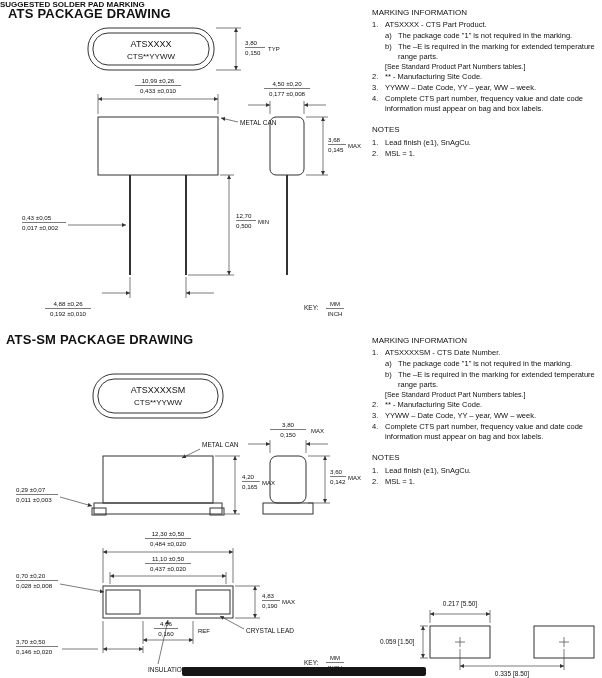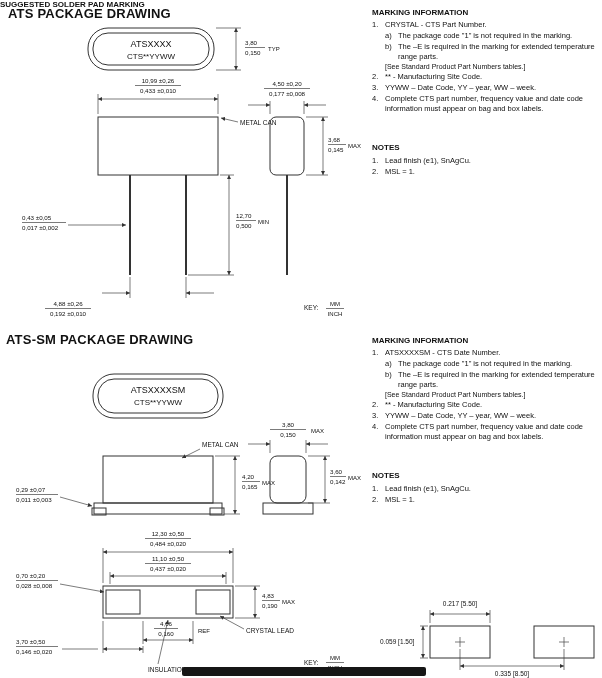--- a/index.html
+++ b/index.html
@@ -7,27 +7,27 @@
     width:602px;height:678px;position:relative;overflow:hidden;
     background:#ffffff;font-family:"Liberation Sans",sans-serif;color:#111;
   }
   .sec-title{position:absolute;font-size:13px;font-weight:bold;letter-spacing:.2px;}
   #title1{left:8px;top:6px;}
   #title2{left:6px;top:332px;}
   #solder-title{left:372px;top:560px;font-size:8px;font-weight:bold;}
   .col{position:absolute;width:226px;font-size:7.5px;line-height:1.3;}
   #col1{left:372px;top:8px;}
   #col2{left:372px;top:336px;}
-  .h{font-weight:bold;font-size:8px;margin-bottom:2px;}
+  .h{font-weight:normal;font-size:8px;margin-bottom:2px;}
   .row{display:flex;margin-bottom:1px;}
   .row .n{width:13px;flex:none;}
   .row.sub{padding-left:13px;}
   .row.sub .n{width:13px;flex:none;}
   .row.note{padding-left:13px;font-size:7px;}
-  .notes-block{margin-top:30px;}
+  .notes-block{margin-top:12px;}
   svg{position:absolute;}
   #svg1{left:8px;top:22px;}
   #svg2{left:8px;top:348px;}
   #svg3{left:378px;top:592px;}
   svg text{font-family:"Liberation Sans",sans-serif;fill:#111;}
   .dim{font-size:6.2px;}
   .sfx{font-size:6px;}
   .lbl{font-size:6.5px;}
   .mk1{font-size:9px;}
   .mk2{font-size:8px;}
@@ -144,21 +144,21 @@
     <text class="sfx" x="327" y="284" text-anchor="middle">MM</text>
     <line class="frac" x1="318" y1="286.5" x2="336" y2="286.5"></line>
     <text class="sfx" x="327" y="294" text-anchor="middle">INCH</text>
   </g>
 </svg>
 
 <div id="col1" class="col">
   <div class="h">MARKING INFORMATION</div>
   <div class="row">
     <span class="n">1.</span>
-    <span class="t">CRYSTAL - CTS Part Number.</span>
+    <span class="t">ATSXXXX - CTS Part Product.</span>
   </div>
   <div class="row sub">
     <span class="n">a)</span>
     <span class="t">The package code "1" is not required in the marking.</span>
   </div>
   <div class="row sub">
     <span class="n">b)</span>
     <span class="t">The –E is required in the marking for extended temperature range parts.</span>
   </div>
   <div class="row note">

